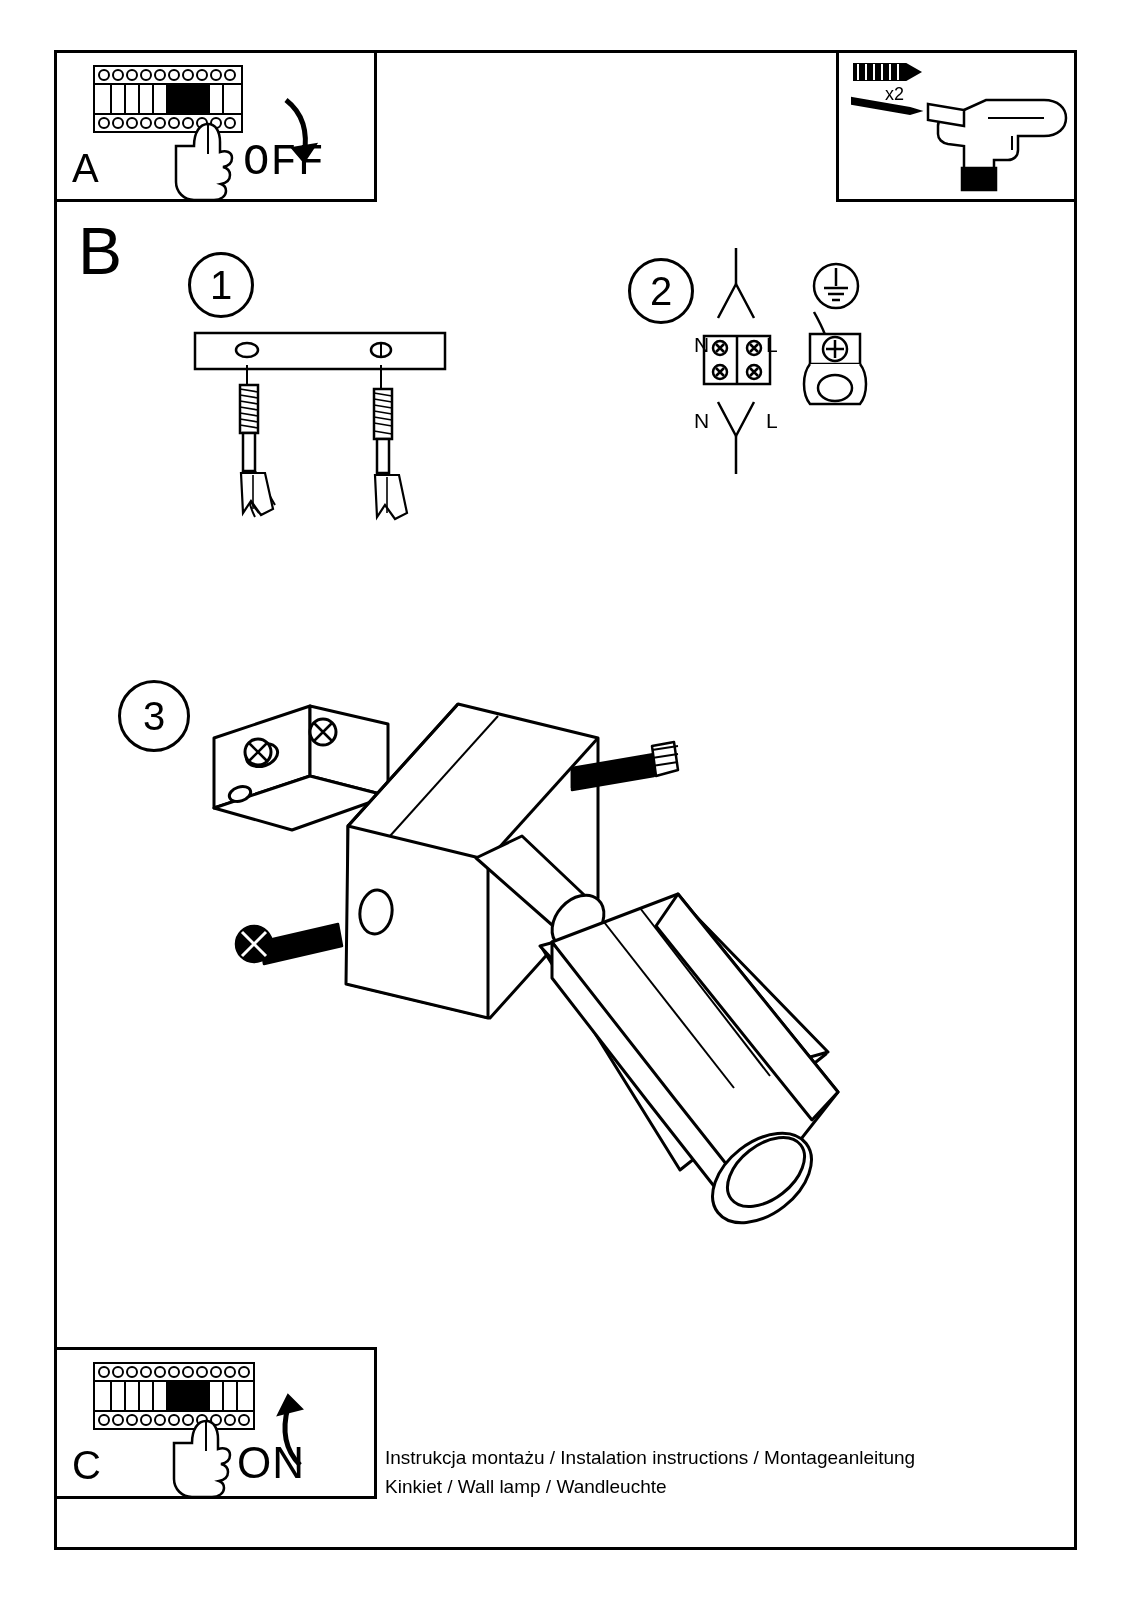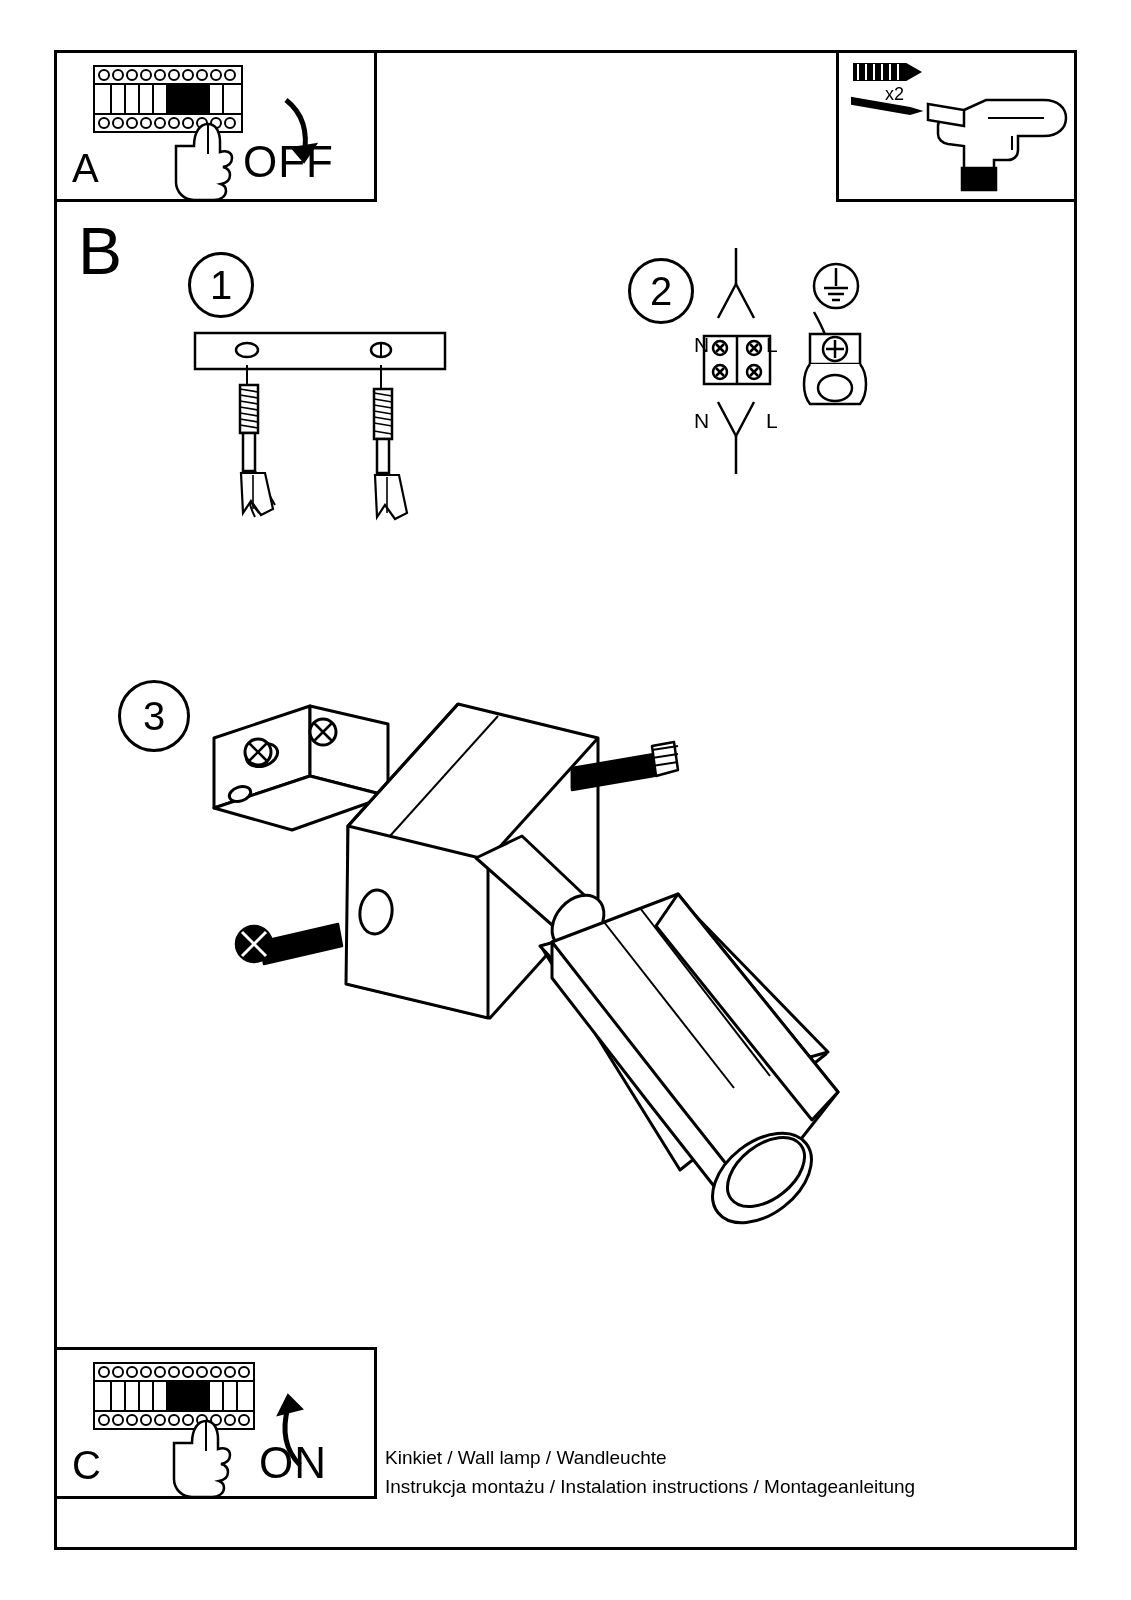--- a/index.html
+++ b/index.html
@@ -47,20 +47,21 @@
     font-size: 40px;
     line-height: 1;
   }
   #off-label {
     position: absolute;
     left: 243px;
     top: 137px;
     font-size: 44px;
     font-weight: 400;
     letter-spacing: 1px;
+    font-family: Liberation Mono, monospace;
   }
   
   #panel-tools {
     left: 836px;
     top: 50px;
     width: 241px;
     height: 152px;
   }
   #x2-label {
     position: absolute;
@@ -81,21 +82,20 @@
     top: 1445px;
     font-size: 40px;
     line-height: 1;
   }
   #on-label {
     position: absolute;
     left: 237px;
     top: 1438px;
     font-size: 44px;
     letter-spacing: 1px;
-    margin-left: 22px;
   }
   
   #label-b {
     position: absolute;
     left: 78px;
     top: 218px;
     font-size: 66px;
     line-height: 1;
   }
   
@@ -431,17 +431,17 @@
 
         <path d="M246 118 c-16 -16 -18 -36 -12 -58" stroke="#000" stroke-width="5" fill="none"></path>
         <path d="M234 48 l14 14 l-24 6 z" fill="#000" stroke="#000"></path>
       </g>
     </svg>
   </div>
   <div id="label-c">C</div>
   <div id="on-label">ON</div>
 
   <div id="caption">
+    <div>Instrukcja montażu / Instalation instructions / Montageanleitung</div>
     <div>Kinkiet  / Wall lamp / Wandleuchte</div>
-    <div>Instrukcja montażu / Instalation instructions / Montageanleitung</div>
   </div>
 
 </div>
 
 </body></html>

